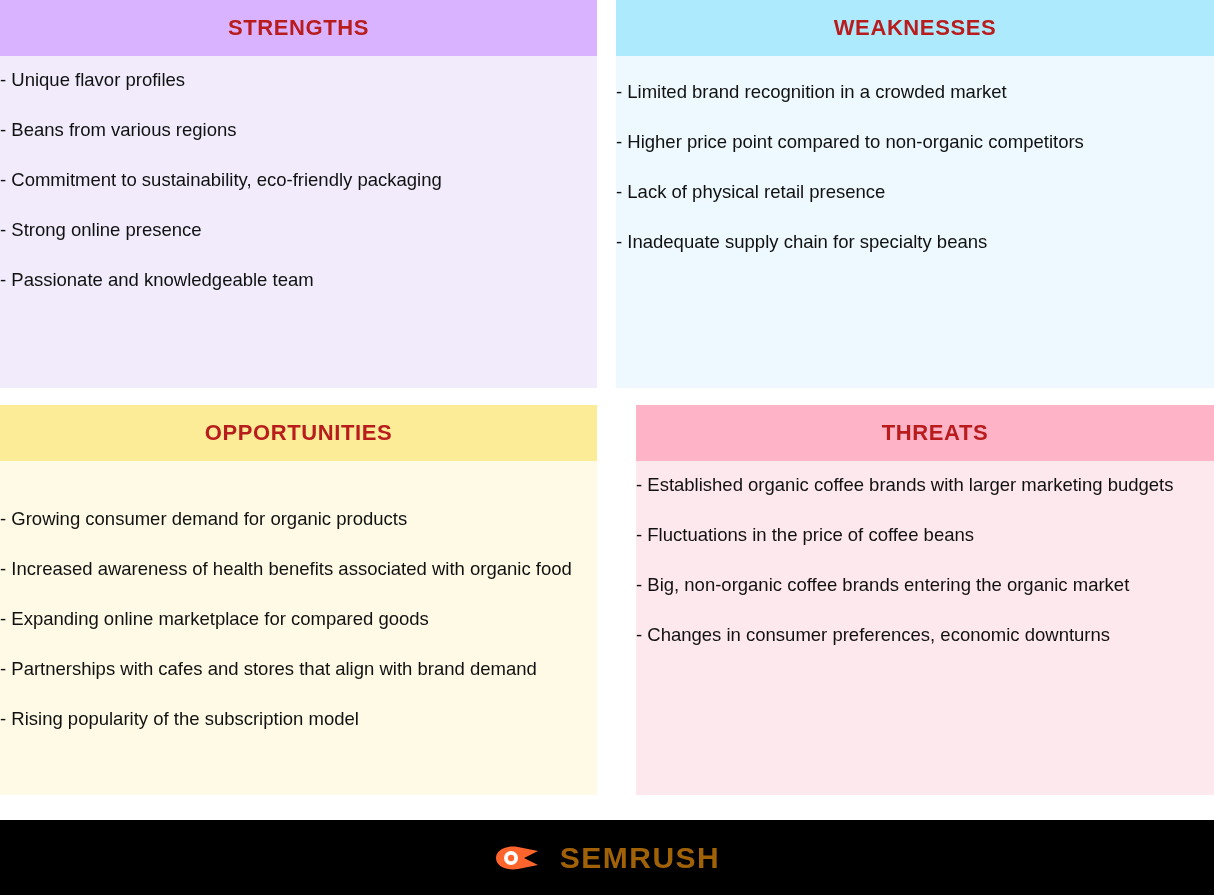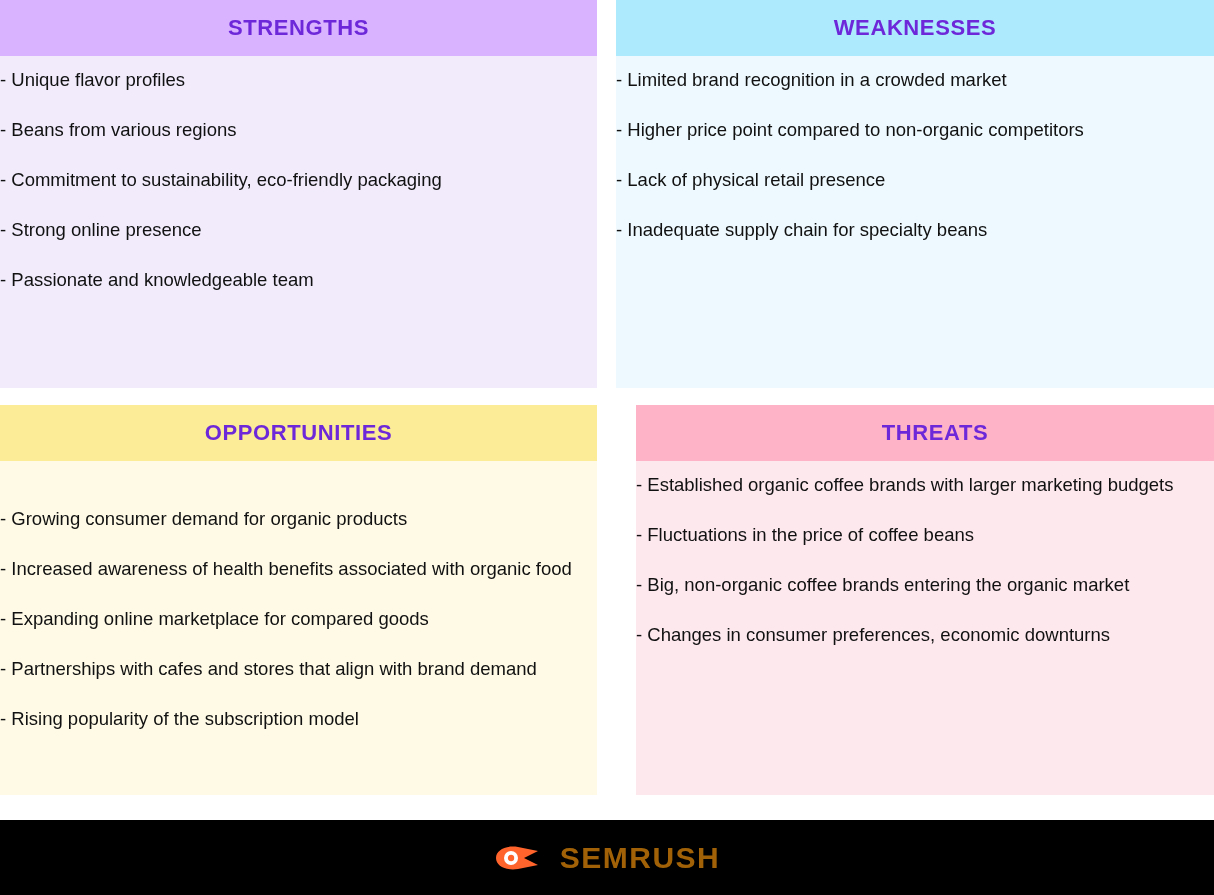--- a/index.html
+++ b/index.html
@@ -32,21 +32,21 @@
   .q-threats     { left: 636px; top: 405px; width: 598px; height: 390px; }
 
   .q-header {
     height: 56px;
     display: flex;
     align-items: center;
     justify-content: center;
     font-size: 22px;
     font-weight: bold;
     letter-spacing: 0.6px;
-    color: #6d28d9;
+    color: #b91c1c;
     flex: 0 0 auto;
   }
   .q-body {
     flex: 1 1 auto;
     padding: 12px 0 10px 0;
   }
   .q-item {
     font-size: 18.5px;
     line-height: 1.30;
     margin: 0 0 26px 0;
@@ -91,21 +91,21 @@
     <div class="q-header" style="background: rgb(217, 179, 255);">STRENGTHS</div>
     <div class="q-body">
       <p class="q-item">- Unique flavor profiles</p>
       <p class="q-item">- Beans from various regions</p>
       <p class="q-item">- Commitment to sustainability, eco-friendly packaging</p>
       <p class="q-item">- Strong online presence</p>
       <p class="q-item">- Passionate and knowledgeable team</p>
     </div>
   </div>
 
-  <div class="quadrant q-weaknesses" style="background: rgb(237, 249, 254);">
+  <div class="quadrant q-weaknesses" style="background: rgb(237, 249, 254); gap: 12px;">
     <div class="q-header" style="background: rgb(174, 234, 253);">WEAKNESSES</div>
     <div class="q-body">
       <p class="q-item">- Limited brand recognition in a crowded market</p>
       <p class="q-item">- Higher price point compared to non-organic competitors</p>
       <p class="q-item">- Lack of physical retail presence</p>
       <p class="q-item">- Inadequate supply chain for specialty beans</p>
     </div>
   </div>
 
   <div class="quadrant q-opportunities" style="background: rgb(254, 250, 230); gap: 34px;">

